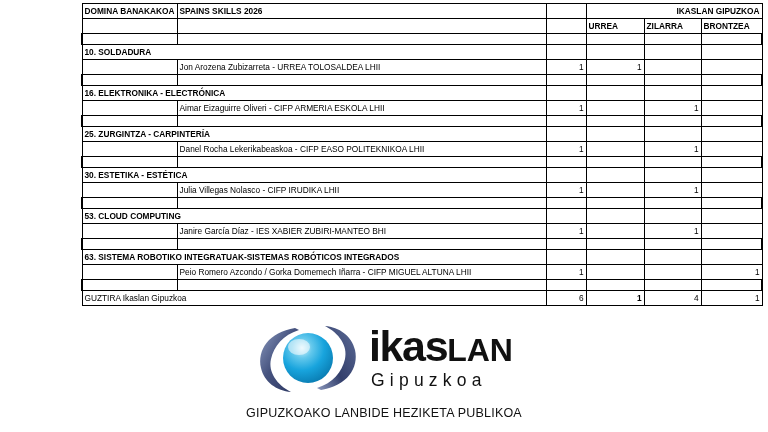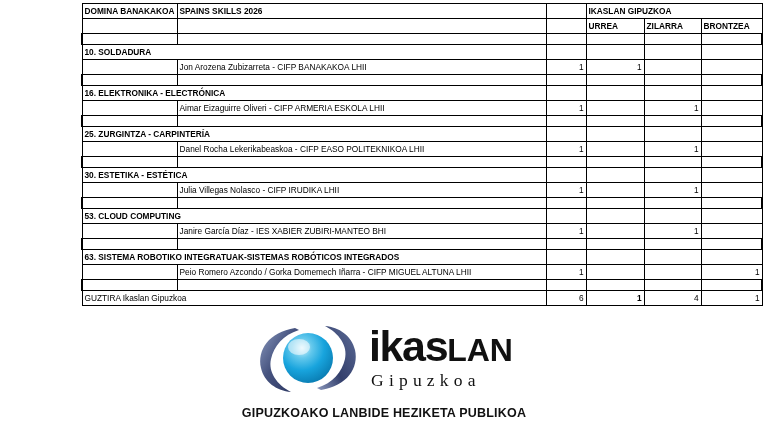--- a/index.html
+++ b/index.html
@@ -32,21 +32,21 @@
   col.c-code{width:67px;}
   col.c-name{width:369px;}
   col.c-tot {width:40px;}
   col.c-gold{width:58px;}
   col.c-silv{width:57px;}
   col.c-brnz{width:61px;}
 
   
   .b{font-weight:bold;}
   .num{text-align:right;padding-right:4px;}
-  .ctr{text-align:left;}
+  .ctr{text-align:right;}
 
   .yellow{background:#FCD66B;}
   .gray  {background:#D9D9D9;}
   .orange{background:#F4B183;}
   .white {background:#ffffff;margin-left:24px;}
 
   
   .tb-top   {border-top:2px solid #000;}
   .tb-bot   {border-bottom:2px solid #000;}
   .tb-left  {border-left:2px solid #000;}
@@ -62,32 +62,32 @@
 
   
   #logo{
     position:absolute;left:0;top:322px;width:768px;
     display:flex;flex-direction:column;align-items:center;
   }
   .logo-row{display:flex;align-items:center;justify-content:center;}
   .orb-wrap{position:relative;width:108px;height:74px;}
   .tagline{
     margin-top:10px;
-    font-size:12.5px;font-weight:bold;letter-spacing:.2px;color:#111;
+    font-size:12.5px;font-weight:normal;letter-spacing:.2px;color:#111;
     font-family:"Liberation Sans",sans-serif;
   }
   .wordmark{margin-left:6px;display:flex;flex-direction:column;}
   .wm-top{
     font-size:43px;line-height:38px;font-weight:bold;color:#111;
     letter-spacing:-1.4px;font-family:"Liberation Sans",sans-serif;
   }
   .wm-top .lan{font-size:32px;letter-spacing:0px;}
   .wm-bot{
     font-size:17.5px;letter-spacing:5.2px;color:#111;margin-top:1px;margin-left:2px;
-    font-family:Liberation Serif, serif;
+    font-family:Liberation Sans, sans-serif;
   }
 </style>
 </head>
 <body>
 
 <div id="sheet">
 
   <table class="tbl">
     <colgroup>
       <col class="c-code">
@@ -126,21 +126,21 @@
 
       <tr>
         <td class="b yellow tb-top tb-left" colspan="2">10. SOLDADURA</td>
         <td class="yellow tb-top"></td>
         <td class="yellow tb-top tb-left"></td>
         <td class="white tb-top tb-left"></td>
         <td class="white tb-top tb-left tb-right"></td>
       </tr>
       <tr>
         <td class="yellow tb-left tb-bot"></td>
-        <td class="yellow tb-bot tb-left overflow"><span>Jon Arozena Zubizarreta - CIFP BANAKAKOA LHII</span></td>
+        <td class="yellow tb-bot tb-left overflow"><span>Jon Arozena Zubizarreta - URREA TOLOSALDEA LHII</span></td>
         <td class="yellow num tb-bot">1</td>
         <td class="yellow num tb-bot tb-left">1</td>
         <td class="white num tb-bot tb-left"></td>
         <td class="white num tb-bot tb-left tb-right"></td>
       </tr>
       <tr class="spacer">
         <td class="edgeL"></td>
           <td></td>
           <td></td>
           <td></td>

